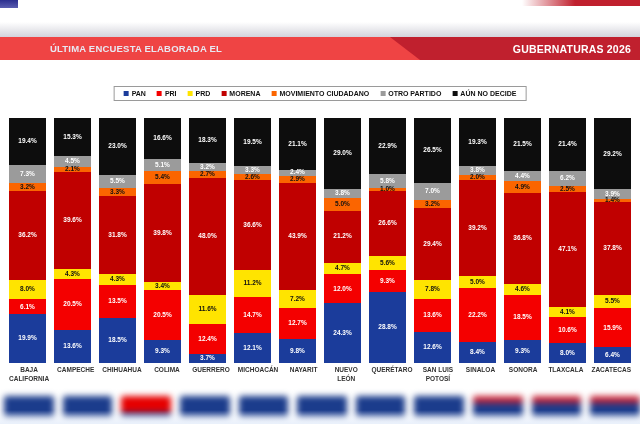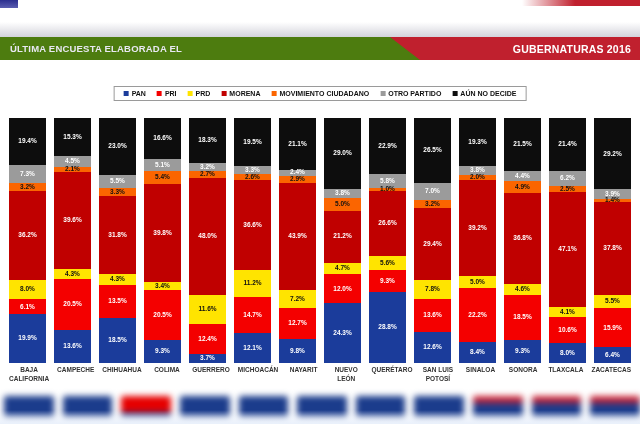--- a/index.html
+++ b/index.html
@@ -9,23 +9,23 @@
   
   .corner-tl{position:absolute;left:0;top:0;width:18px;height:8px;
              background:linear-gradient(180deg,#2b2e8e,#5a5db0);}
   .corner-tr{position:absolute;right:0;top:0;width:118px;height:6px;
              background:linear-gradient(90deg,rgba(192,32,46,0),#c0202e 45%);}
   .banner-shadow{position:absolute;top:22px;left:0;width:100%;height:15px;
              background:linear-gradient(180deg,rgba(255,255,255,0),rgba(168,168,184,.5));}
 
   
   .banner{position:absolute;top:37px;left:0;width:640px;height:23px;background:#c0202e;}
-  .banner-blue{position:absolute;left:0;top:0;height:100%;width:420px;background:#4d7c0f;
+  .banner-blue{position:absolute;left:0;top:0;height:100%;width:420px;background:#ef4444;
              clip-path:polygon(0 0,390px 0,420px 100%,0 100%);
-             display:flex;align-items:center;}
+             display:flex;align-items:center;padding-left:40px;}
   .survey-label{color:#e8e8f2;font-size:9.5px;font-weight:bold;margin-left:10px;letter-spacing:.2px;}
   .survey-date{color:#ffffff;font-size:11px;font-weight:bold;margin-left:11px;letter-spacing:.2px;}
   .banner-title{position:absolute;right:9px;top:0;height:100%;display:flex;align-items:center;
              color:#fff;font-weight:bold;font-size:10.5px;letter-spacing:.2px;}
 
   
   .legend{position:absolute;left:50%;transform:translateX(-50%);top:86px;
           display:flex;align-items:center;gap:11px;border:1px solid #9a9a9a;
           background:#fff;padding:3px 9px;white-space:nowrap;}
   .legend-item{display:flex;align-items:center;gap:3px;}
@@ -54,21 +54,21 @@
 
 <div class="stage">
   <div class="corner-tl"></div>
   <div class="corner-tr"></div>
   <div class="banner-shadow"></div>
 
   <div class="banner">
     <div class="banner-blue">
       <span class="survey-label">ÚLTIMA ENCUESTA ELABORADA EL</span>
     </div>
-    <span class="banner-title">GUBERNATURAS 2016</span>
+    <span class="banner-title">GUBERNATURAS 2026</span>
   </div>
 
   <div class="legend" id="legend">
       <span class="legend-item">
         <span class="legend-swatch" style="background: rgb(27, 60, 155);"></span>
         <span class="legend-label">PAN</span>
       </span>
       <span class="legend-item">
         <span class="legend-swatch" style="background: rgb(244, 0, 0);"></span>
         <span class="legend-label">PRI</span>

